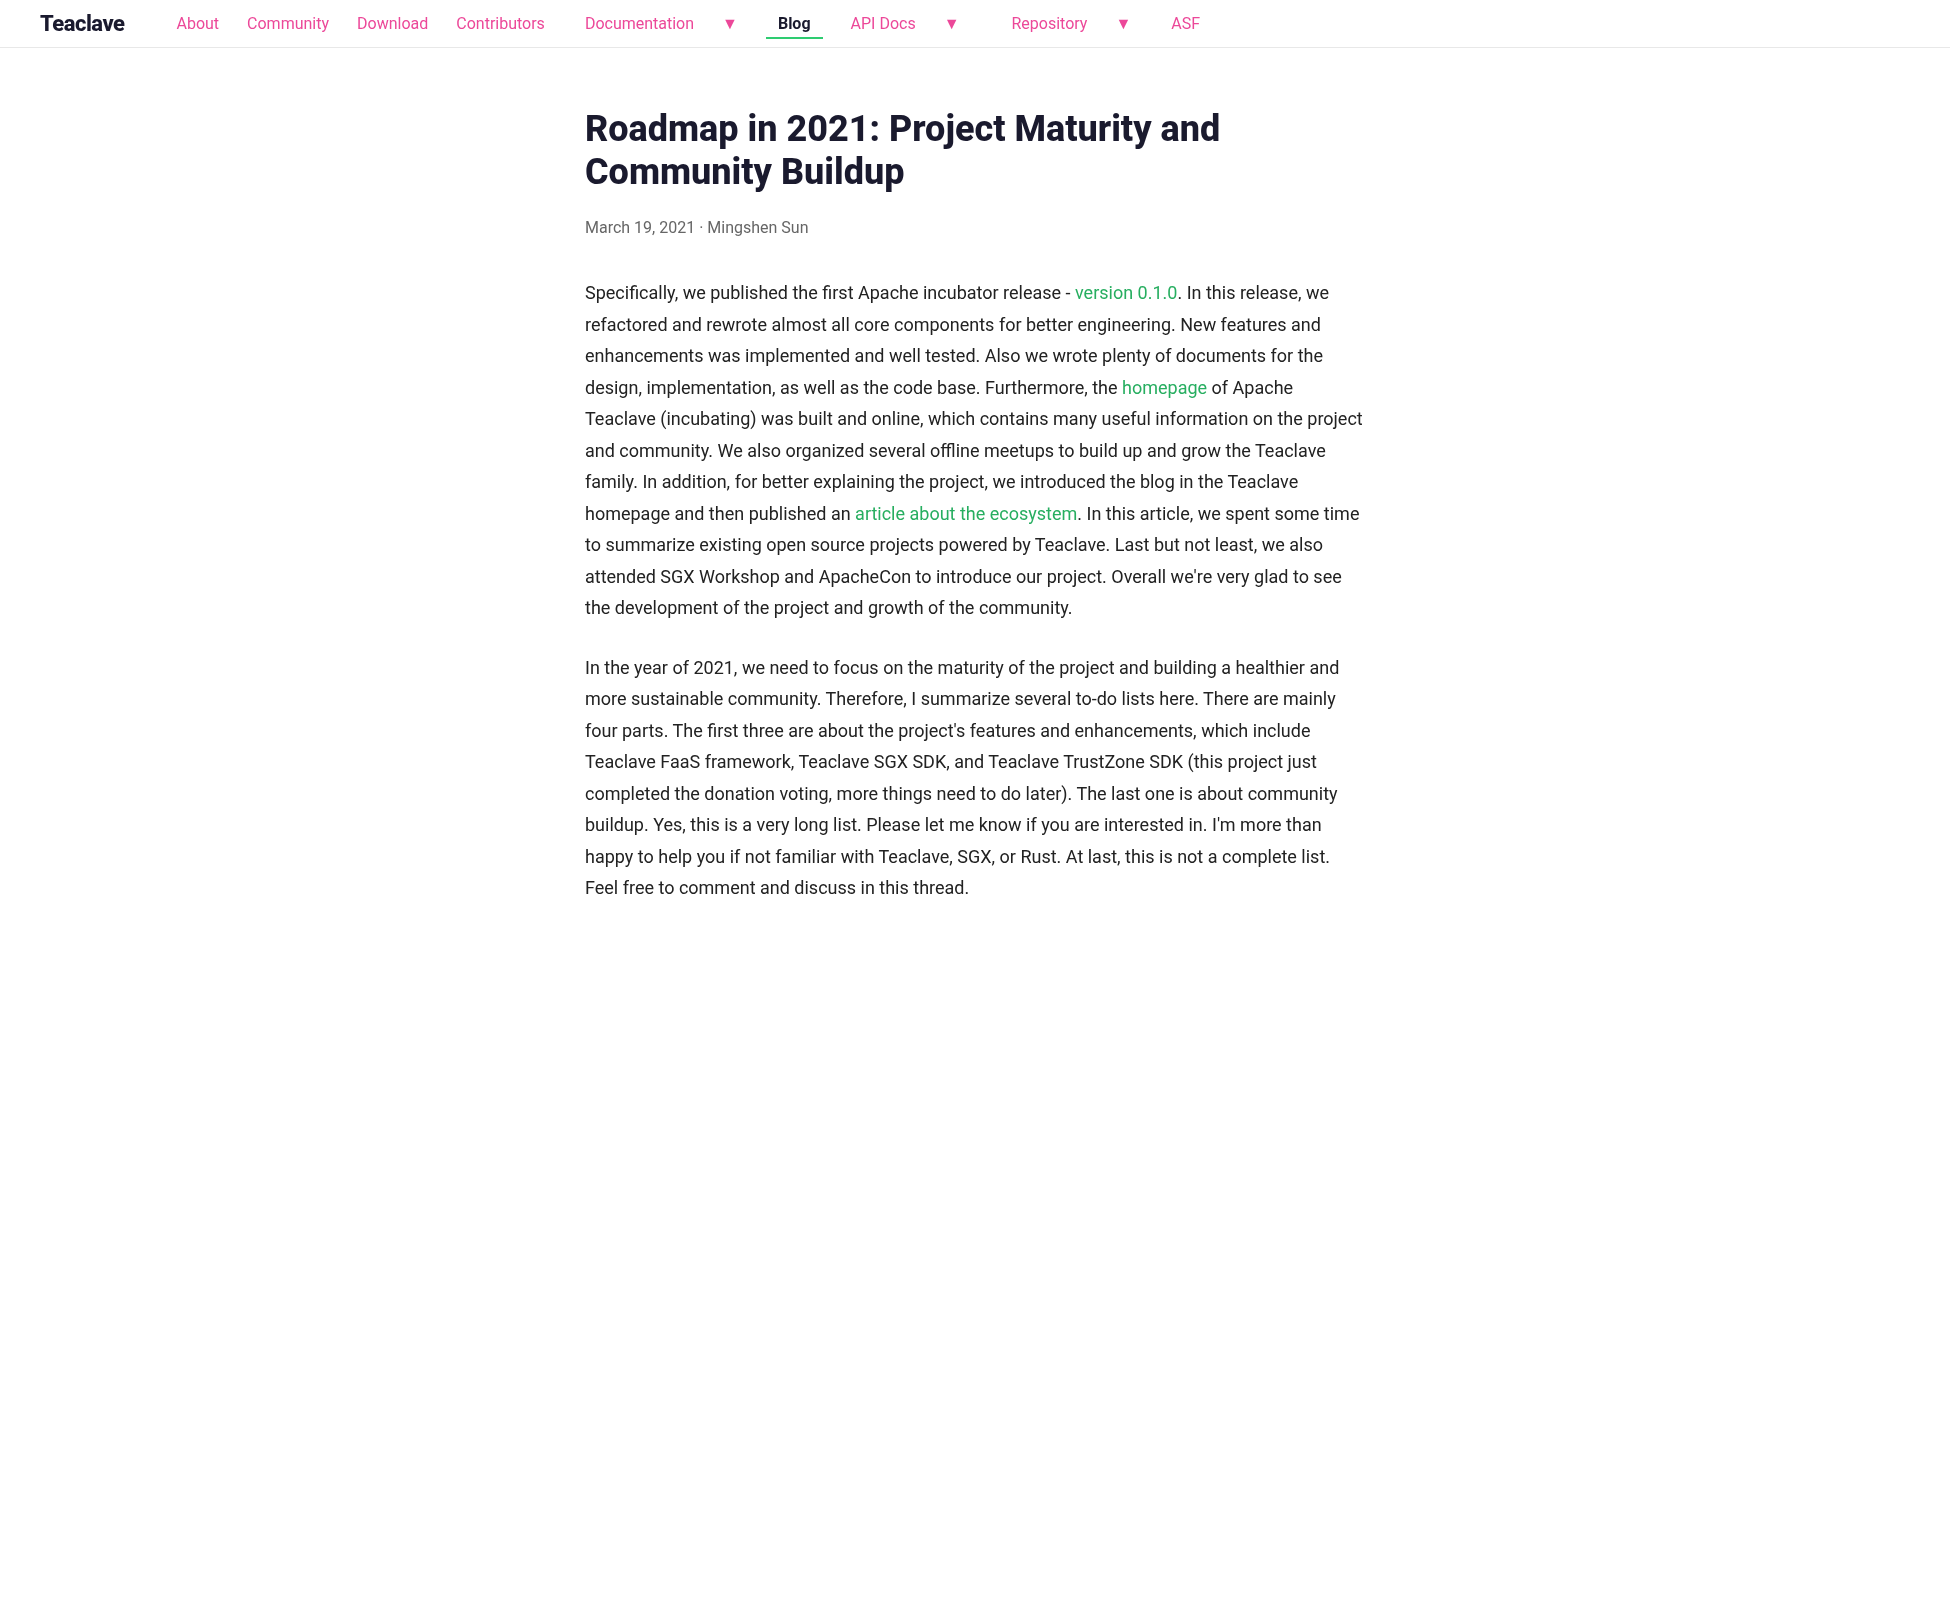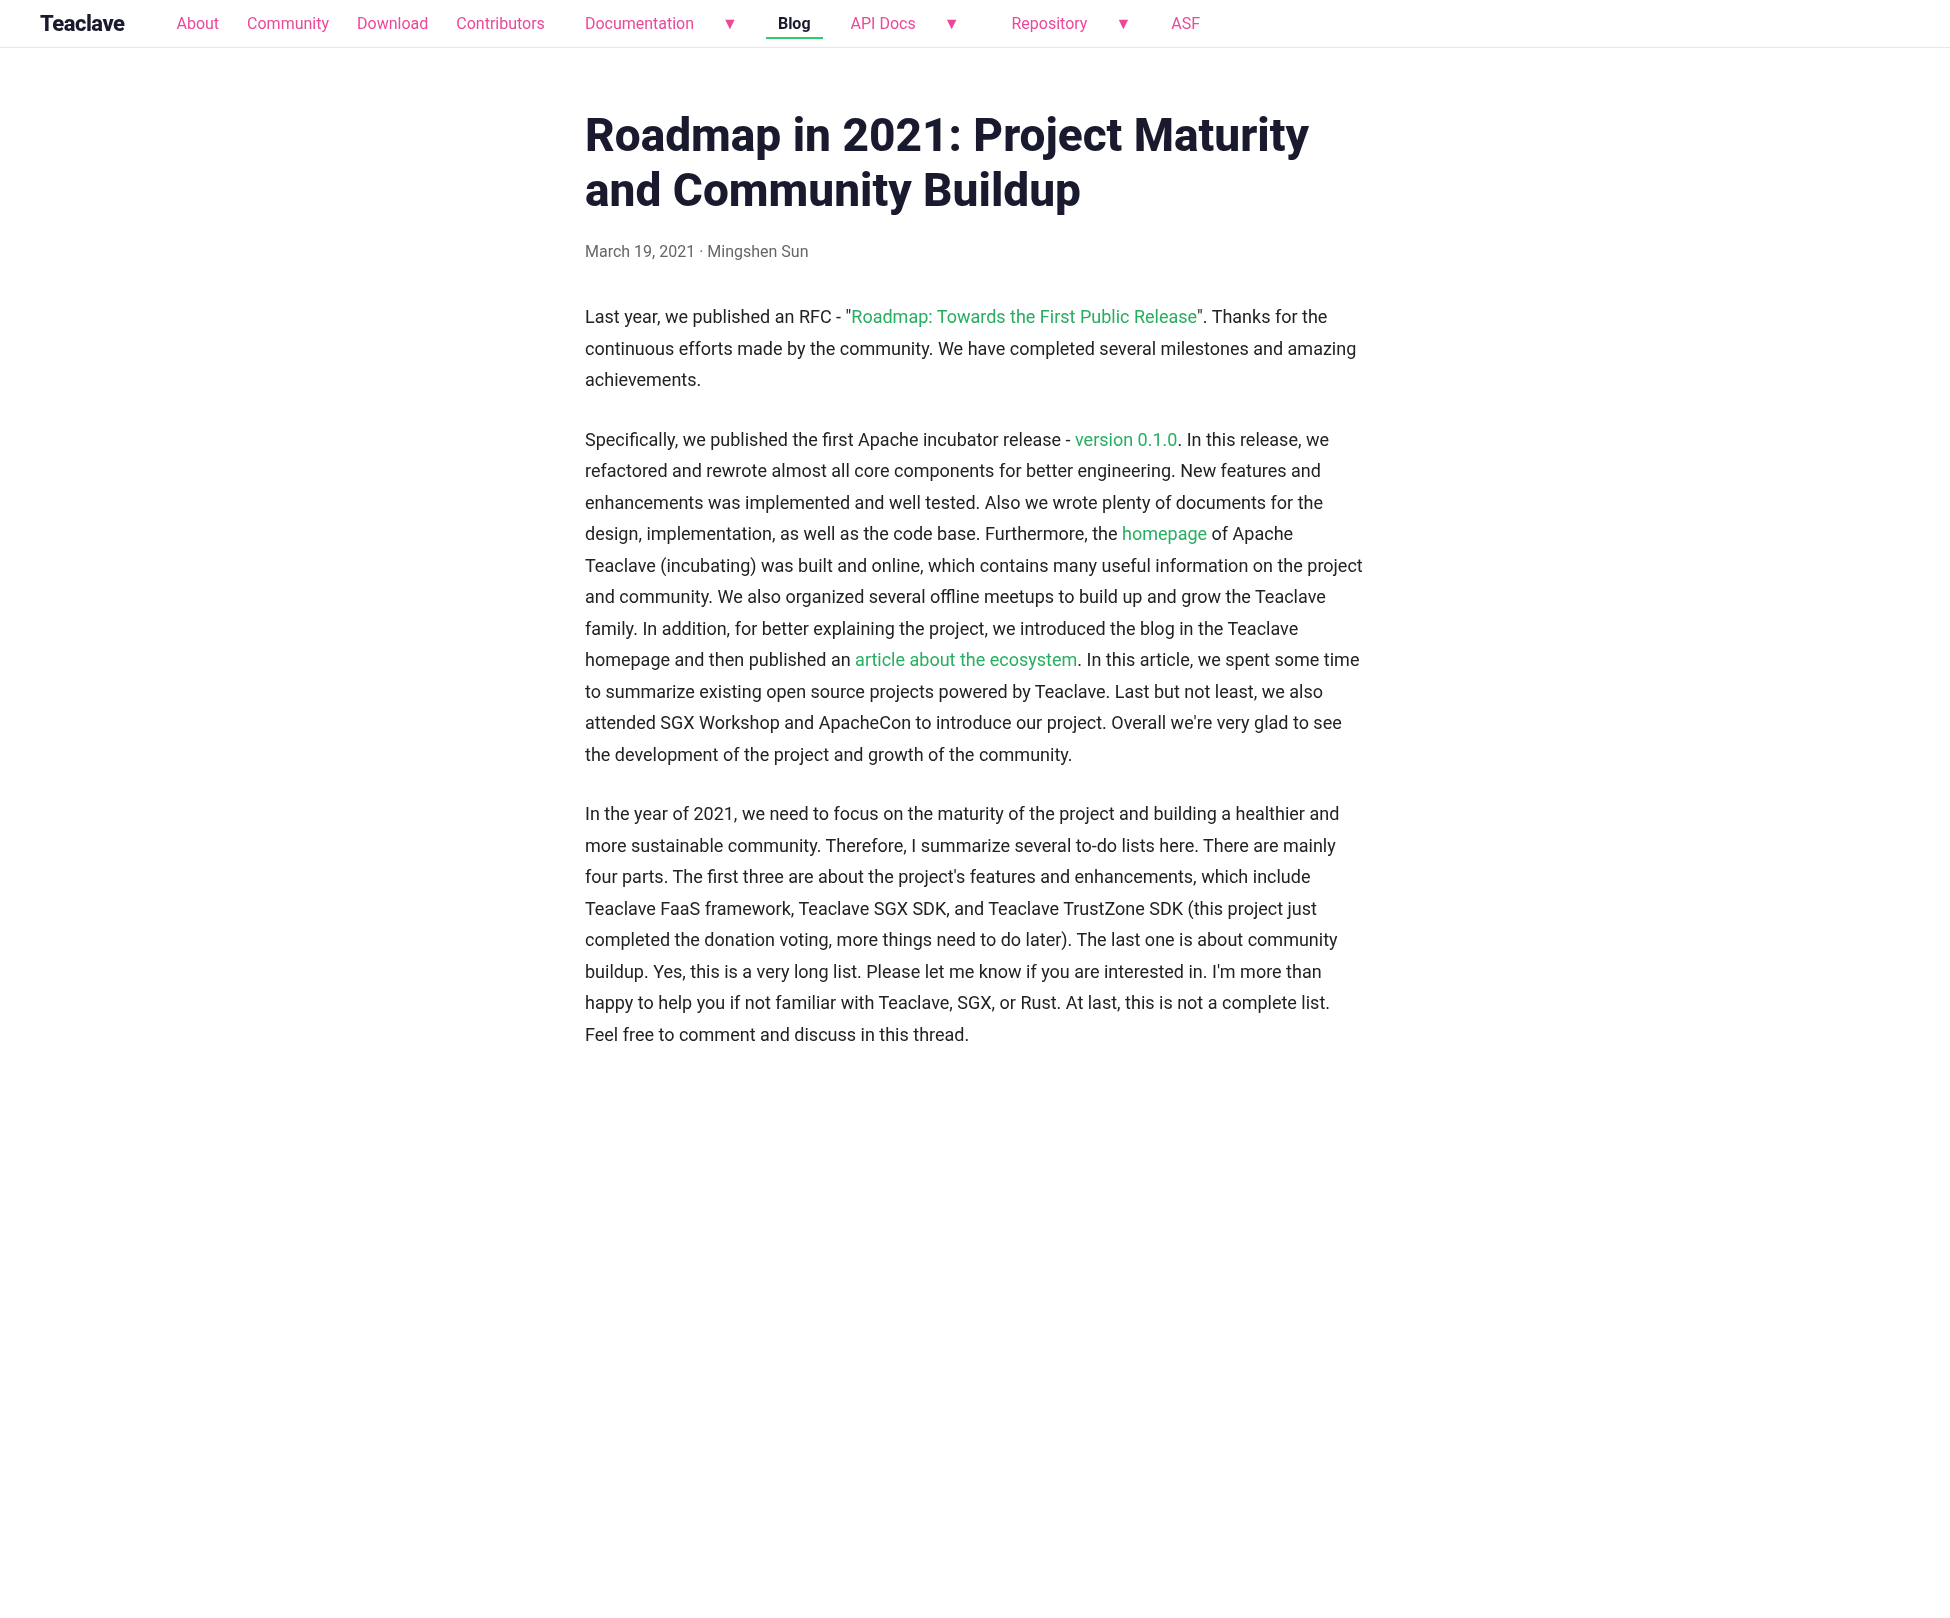--- a/index.html
+++ b/index.html
@@ -64,21 +64,21 @@
     }
 
     
     .content {
       max-width: 860px;
       margin: 0 auto;
       padding: 60px 40px 80px 40px;
     }
 
     .post-title {
-      font-size: 46px;
+      font-size: 36px;
       font-weight: 800;
       color: #1a1a2e;
       line-height: 1.2;
       margin-bottom: 24px;
     }
 
     .post-meta {
       font-size: 16px;
       color: #666;
       margin-bottom: 40px;
@@ -140,23 +140,20 @@
     </li>
   </ul>
 </nav>
 
 <main class="content">
   <h1 class="post-title">Roadmap in 2021: Project Maturity and Community Buildup</h1>
   <div class="post-meta">March 19, 2021 · Mingshen Sun</div>
 
   <div class="post-body">
 
-    <p>
-      <span>Last year, we published an RFC - "</span><a href="#">Roadmap: Towards the First Public Release</a><span>". Thanks for the continuous efforts made by the community. We have completed several milestones and amazing achievements.</span>
-    </p>
 
     <p>
       <span>Specifically, we published the first Apache incubator release - </span><a href="#">version 0.1.0</a><span>. In this release, we refactored and rewrote almost all core components for better engineering. New features and enhancements was implemented and well tested. Also we wrote plenty of documents for the design, implementation, as well as the code base. Furthermore, the </span><a href="#">homepage</a><span> of Apache Teaclave (incubating) was built and online, which contains many useful information on the project and community. We also organized several offline meetups to build up and grow the Teaclave family. In addition, for better explaining the project, we introduced the blog in the Teaclave homepage and then published an </span><a href="#">article about the ecosystem</a><span>. In this article, we spent some time to summarize existing open source projects powered by Teaclave. Last but not least, we also attended SGX Workshop and ApacheCon to introduce our project. Overall we're very glad to see the development of the project and growth of the community.</span>
     </p>
 
     <p>
       <span>In the year of 2021, we need to focus on the maturity of the project and building a healthier and more sustainable community. Therefore, I summarize several to-do lists here. There are mainly four parts. The first three are about the project's features and enhancements, which include Teaclave FaaS framework, Teaclave SGX SDK, and Teaclave TrustZone SDK (this project just completed the donation voting, more things need to do later). The last one is about community buildup. Yes, this is a very long list. Please let me know if you are interested in. I'm more than happy to help you if not familiar with Teaclave, SGX, or Rust. At last, this is not a complete list. Feel free to comment and discuss in this thread.</span>
     </p>
 
   </div>

